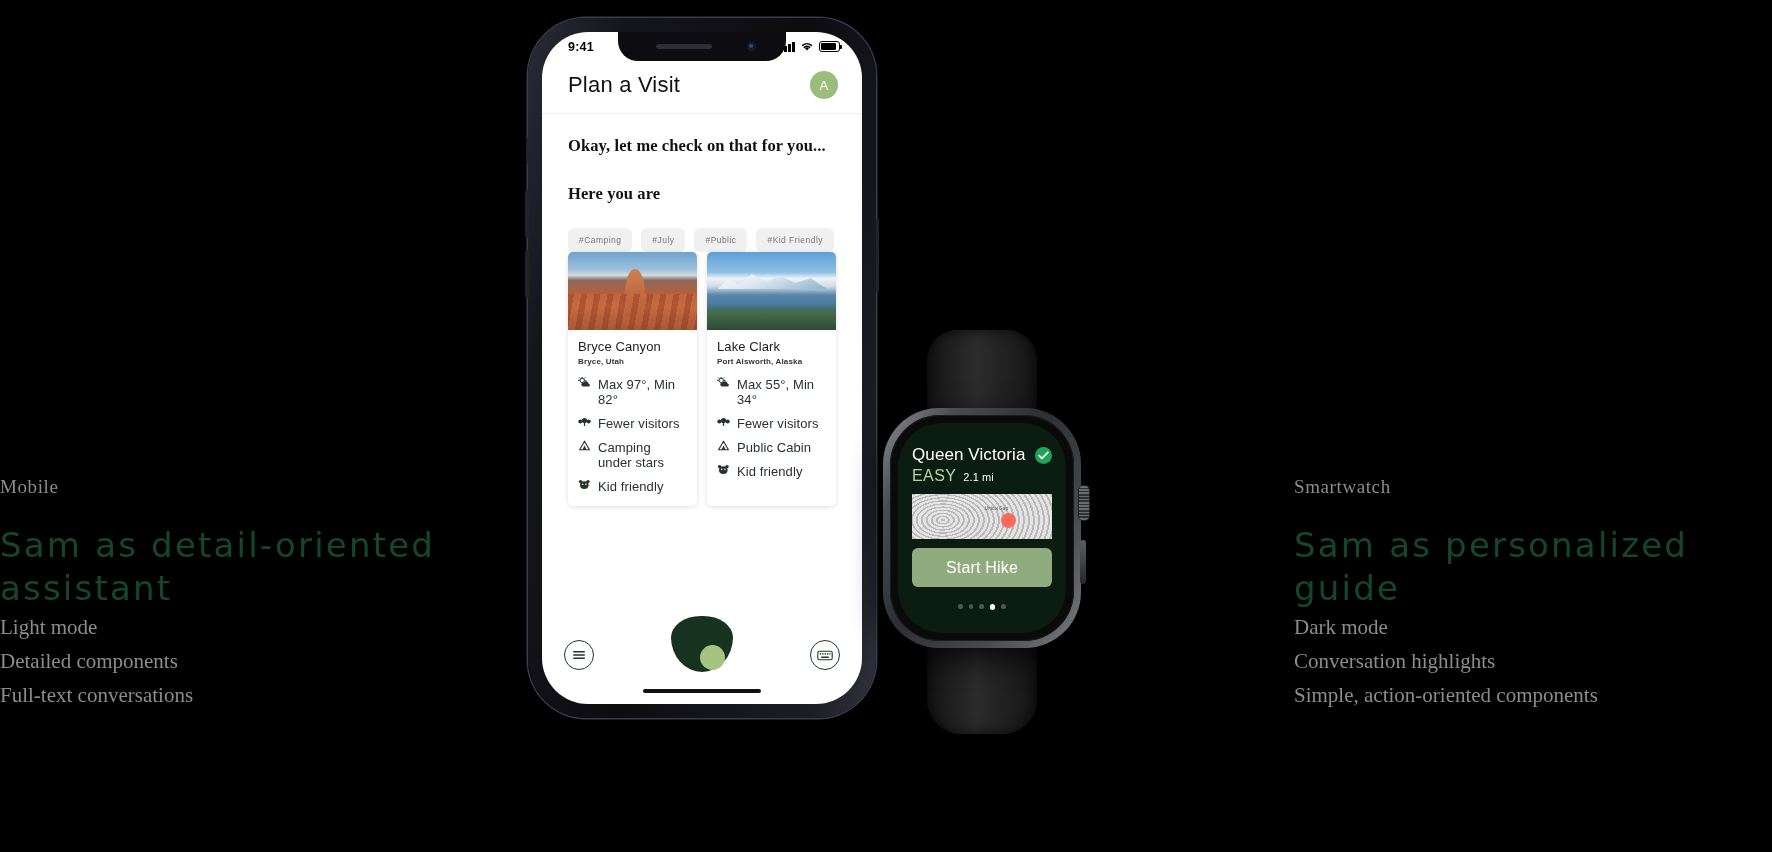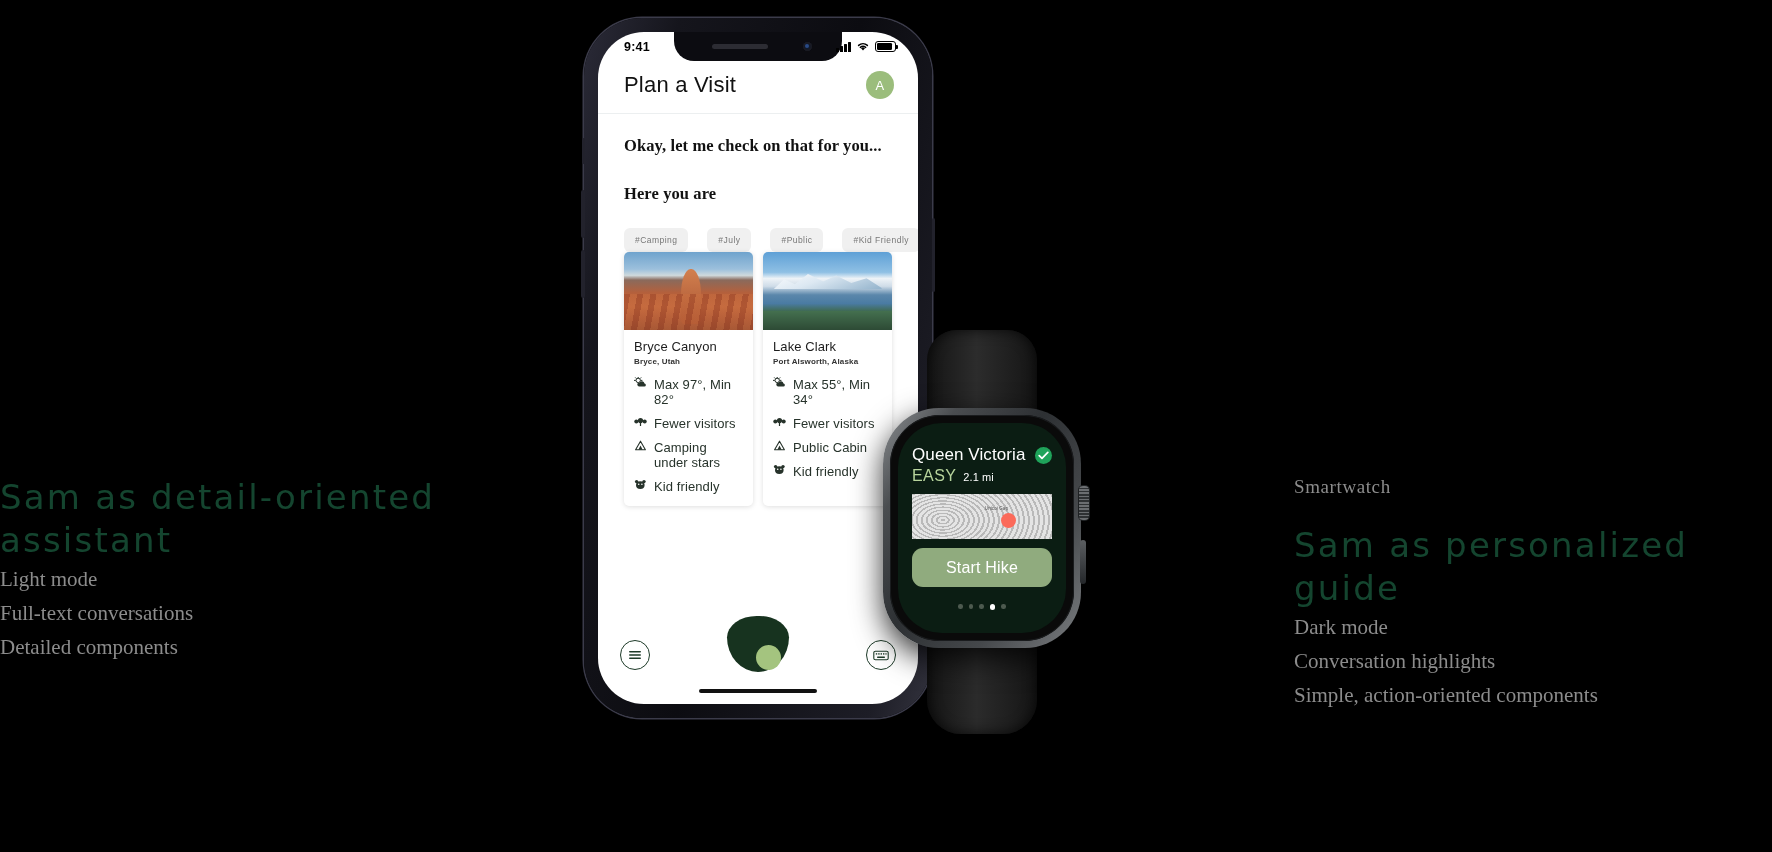--- a/index.html
+++ b/index.html
@@ -19,21 +19,21 @@
   .cap-title {
     font-family:"DejaVu Sans", sans-serif;
     font-size:34px; line-height:43px; color:#14452f;
     letter-spacing:2.2px; font-weight:400; 
     max-width:470px;
   }
   .cap-list { font-family:"Liberation Serif", serif; font-size:21px; line-height:34px; color:#8c8c8c; }
   .cap-list div { white-space:nowrap; }
 
   
-  .phone-wrap { position:absolute; left:584px; top:18px; width:348px; height:700px;text-decoration:underline; }
+  .phone-wrap { position:absolute; left:528px; top:18px; width:348px; height:700px;text-decoration:underline; }
   .phone-glow {
     position:absolute; inset:-6px; border-radius:62px;
     background:radial-gradient(ellipse at center, rgba(40,40,90,.85) 0%, rgba(10,10,30,0) 72%);
     filter:blur(6px);
   }
   .phone-body {
     position:absolute; inset:0; border-radius:58px;
     background:linear-gradient(105deg,#2b2b38 0%,#15151c 18%,#0c0c11 52%,#1d1d26 88%,#34343f 100%);
     box-shadow:0 0 0 1.5px #3b3b4a, 0 18px 48px rgba(0,0,0,.9);
   }
@@ -90,21 +90,21 @@
     color:#fff; font-size:13px; letter-spacing:.3px;
   }
 
   .app-body { padding:20px 26px 0 26px; }
   .msg {
     font-family:"Liberation Serif", serif;
     font-size:16.5px; line-height:23px; color:#111; font-weight:bold; letter-spacing:.1px;
   }
   .msg.second { margin-top:25px; }
 
-  .tags { display:flex; gap:19px; margin-top:23px; }
+  .tags { display:flex; gap:9px; margin-top:23px; }
   .tag {
     background:#f0f0f0; border-radius:6px; padding:7px 11px;
     font-size:8.5px; color:#777; letter-spacing:.45px; white-space:nowrap;
   }
 
   .cards { display:flex; gap:10px; }
   .card {
     flex:1; background:#fff; border-radius:5px; overflow:hidden;
     box-shadow:0 1px 5px rgba(0,0,0,.13);
   }
@@ -214,39 +214,40 @@
   }
   .w-map .pin {
     position:absolute; right:26%; top:42%; width:15px; height:15px;
     border-radius:50%; background:#fb6a5a;
   }
   .w-map .lbl {
     position:absolute; left:52%; top:26%; font-size:4.5px; color:#555;
     line-height:6px; text-align:center; letter-spacing:.1px;
   }
   .w-cta {
-    margin-top:9px; height:39px; border-radius:11px; background:#90ab7e;
+    margin-top:9px; height:39px; border-radius:6px; background:#90ab7e;
     display:flex; align-items:center; justify-content:center;
     color:#fff; font-size:16px; letter-spacing:.2px;
   }
   .w-dots { margin-top:17px; display:flex; gap:6px; justify-content:center; }
   .w-dots i { width:4.5px; height:4.5px; border-radius:50%; background:#4d5a4f; display:block; }
   .w-dots i.on { background:#fff; width:5.5px; height:5.5px; }
 </style>
 </head>
 <body>
 
 <div class="stage">
 
   <div class="caption left">
+    <div class="cap-eyebrow">Mobile</div>
     <div class="cap-title">Sam as detail-oriented assistant</div>
     <div class="cap-list">
       <div>Light mode</div>
+      <div>Detailed components</div>
       <div>Full-text conversations</div>
-      <div>Detailed components</div>
     </div>
   </div>
 
   <div class="caption right">
     <div class="cap-eyebrow">Smartwatch</div>
     <div class="cap-title">Sam as personalized guide</div>
     <div class="cap-list">
       <div>Dark mode</div>
       <div>Conversation highlights</div>
       <div>Simple, action-oriented components</div>

